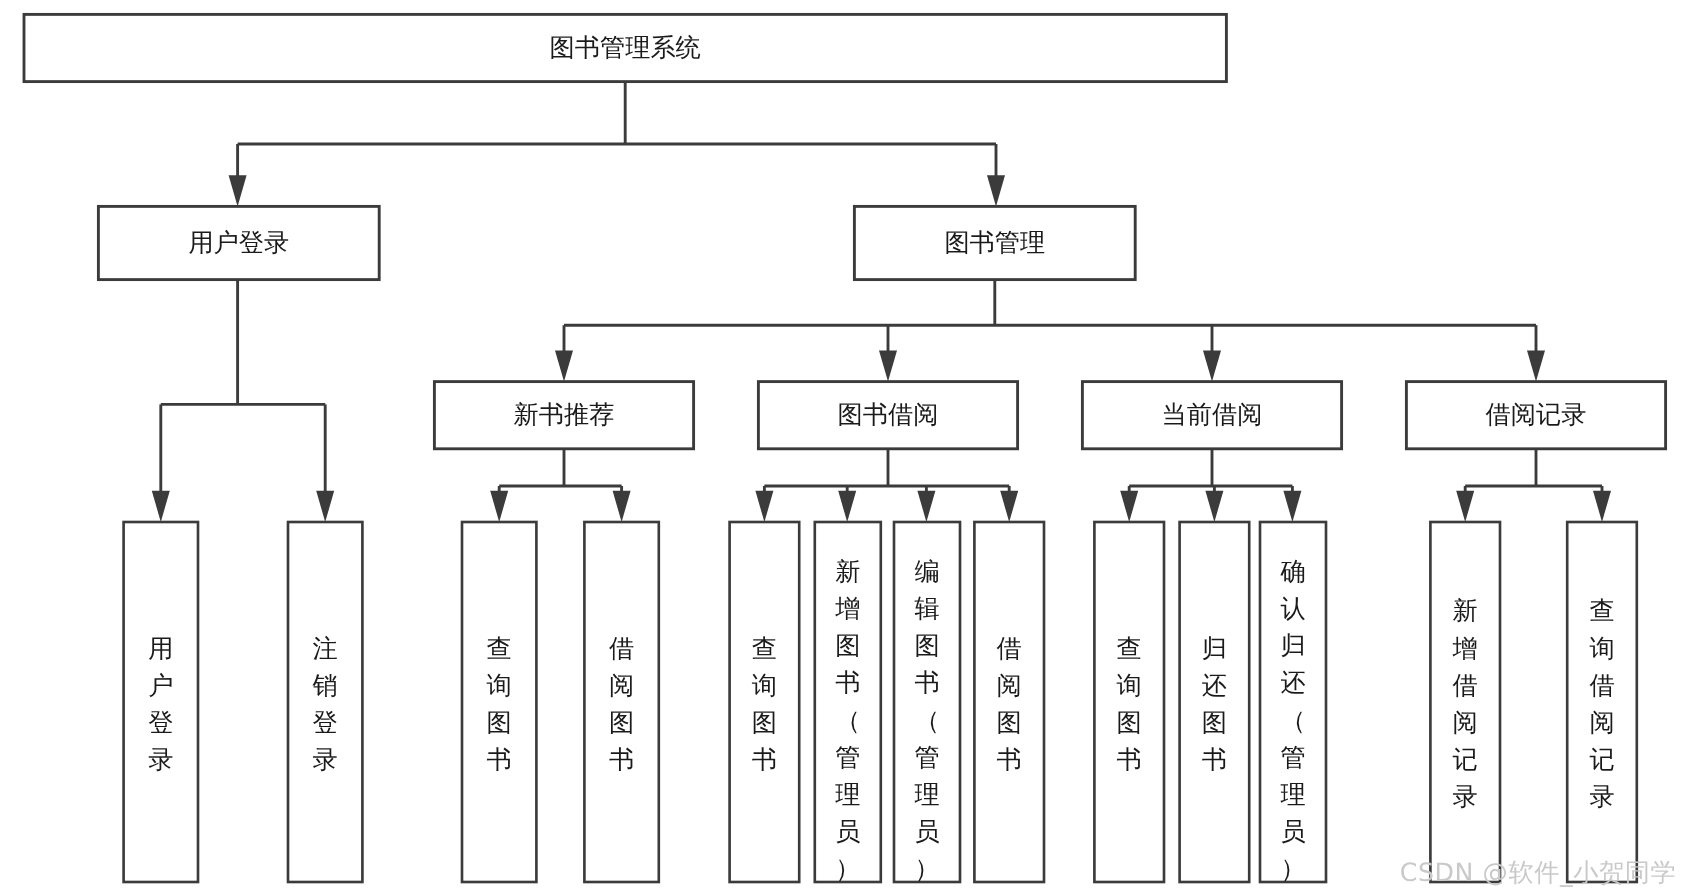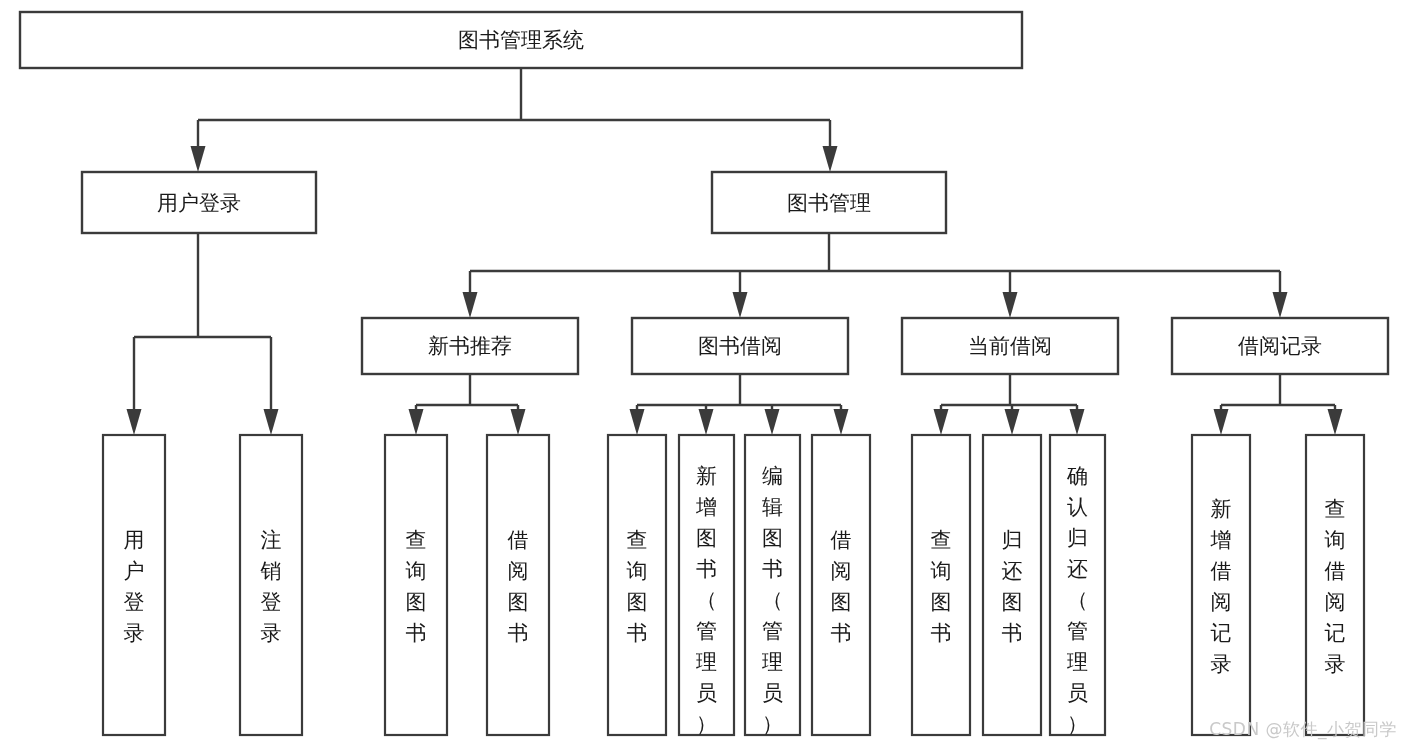--- a/index.html
+++ b/index.html
@@ -55,21 +55,21 @@
     font-family: "DejaVu Sans", "Liberation Sans", sans-serif;
     font-size: 21px;
     fill: #1a1a1a;
     text-anchor: middle;
   }
   .watermark-text {
     position: absolute;
     right: 8px;
     bottom: 6px;
     font-family: "DejaVu Sans", "Liberation Sans", sans-serif;
-    font-size: 17px;
+    font-size: 21px;
     color: #c9c9c9;
     letter-spacing: 0.5px;
     white-space: nowrap;
     user-select: none;
   }
 </style>
 </head>
 <body>
 
 <div id="diagram-root">

